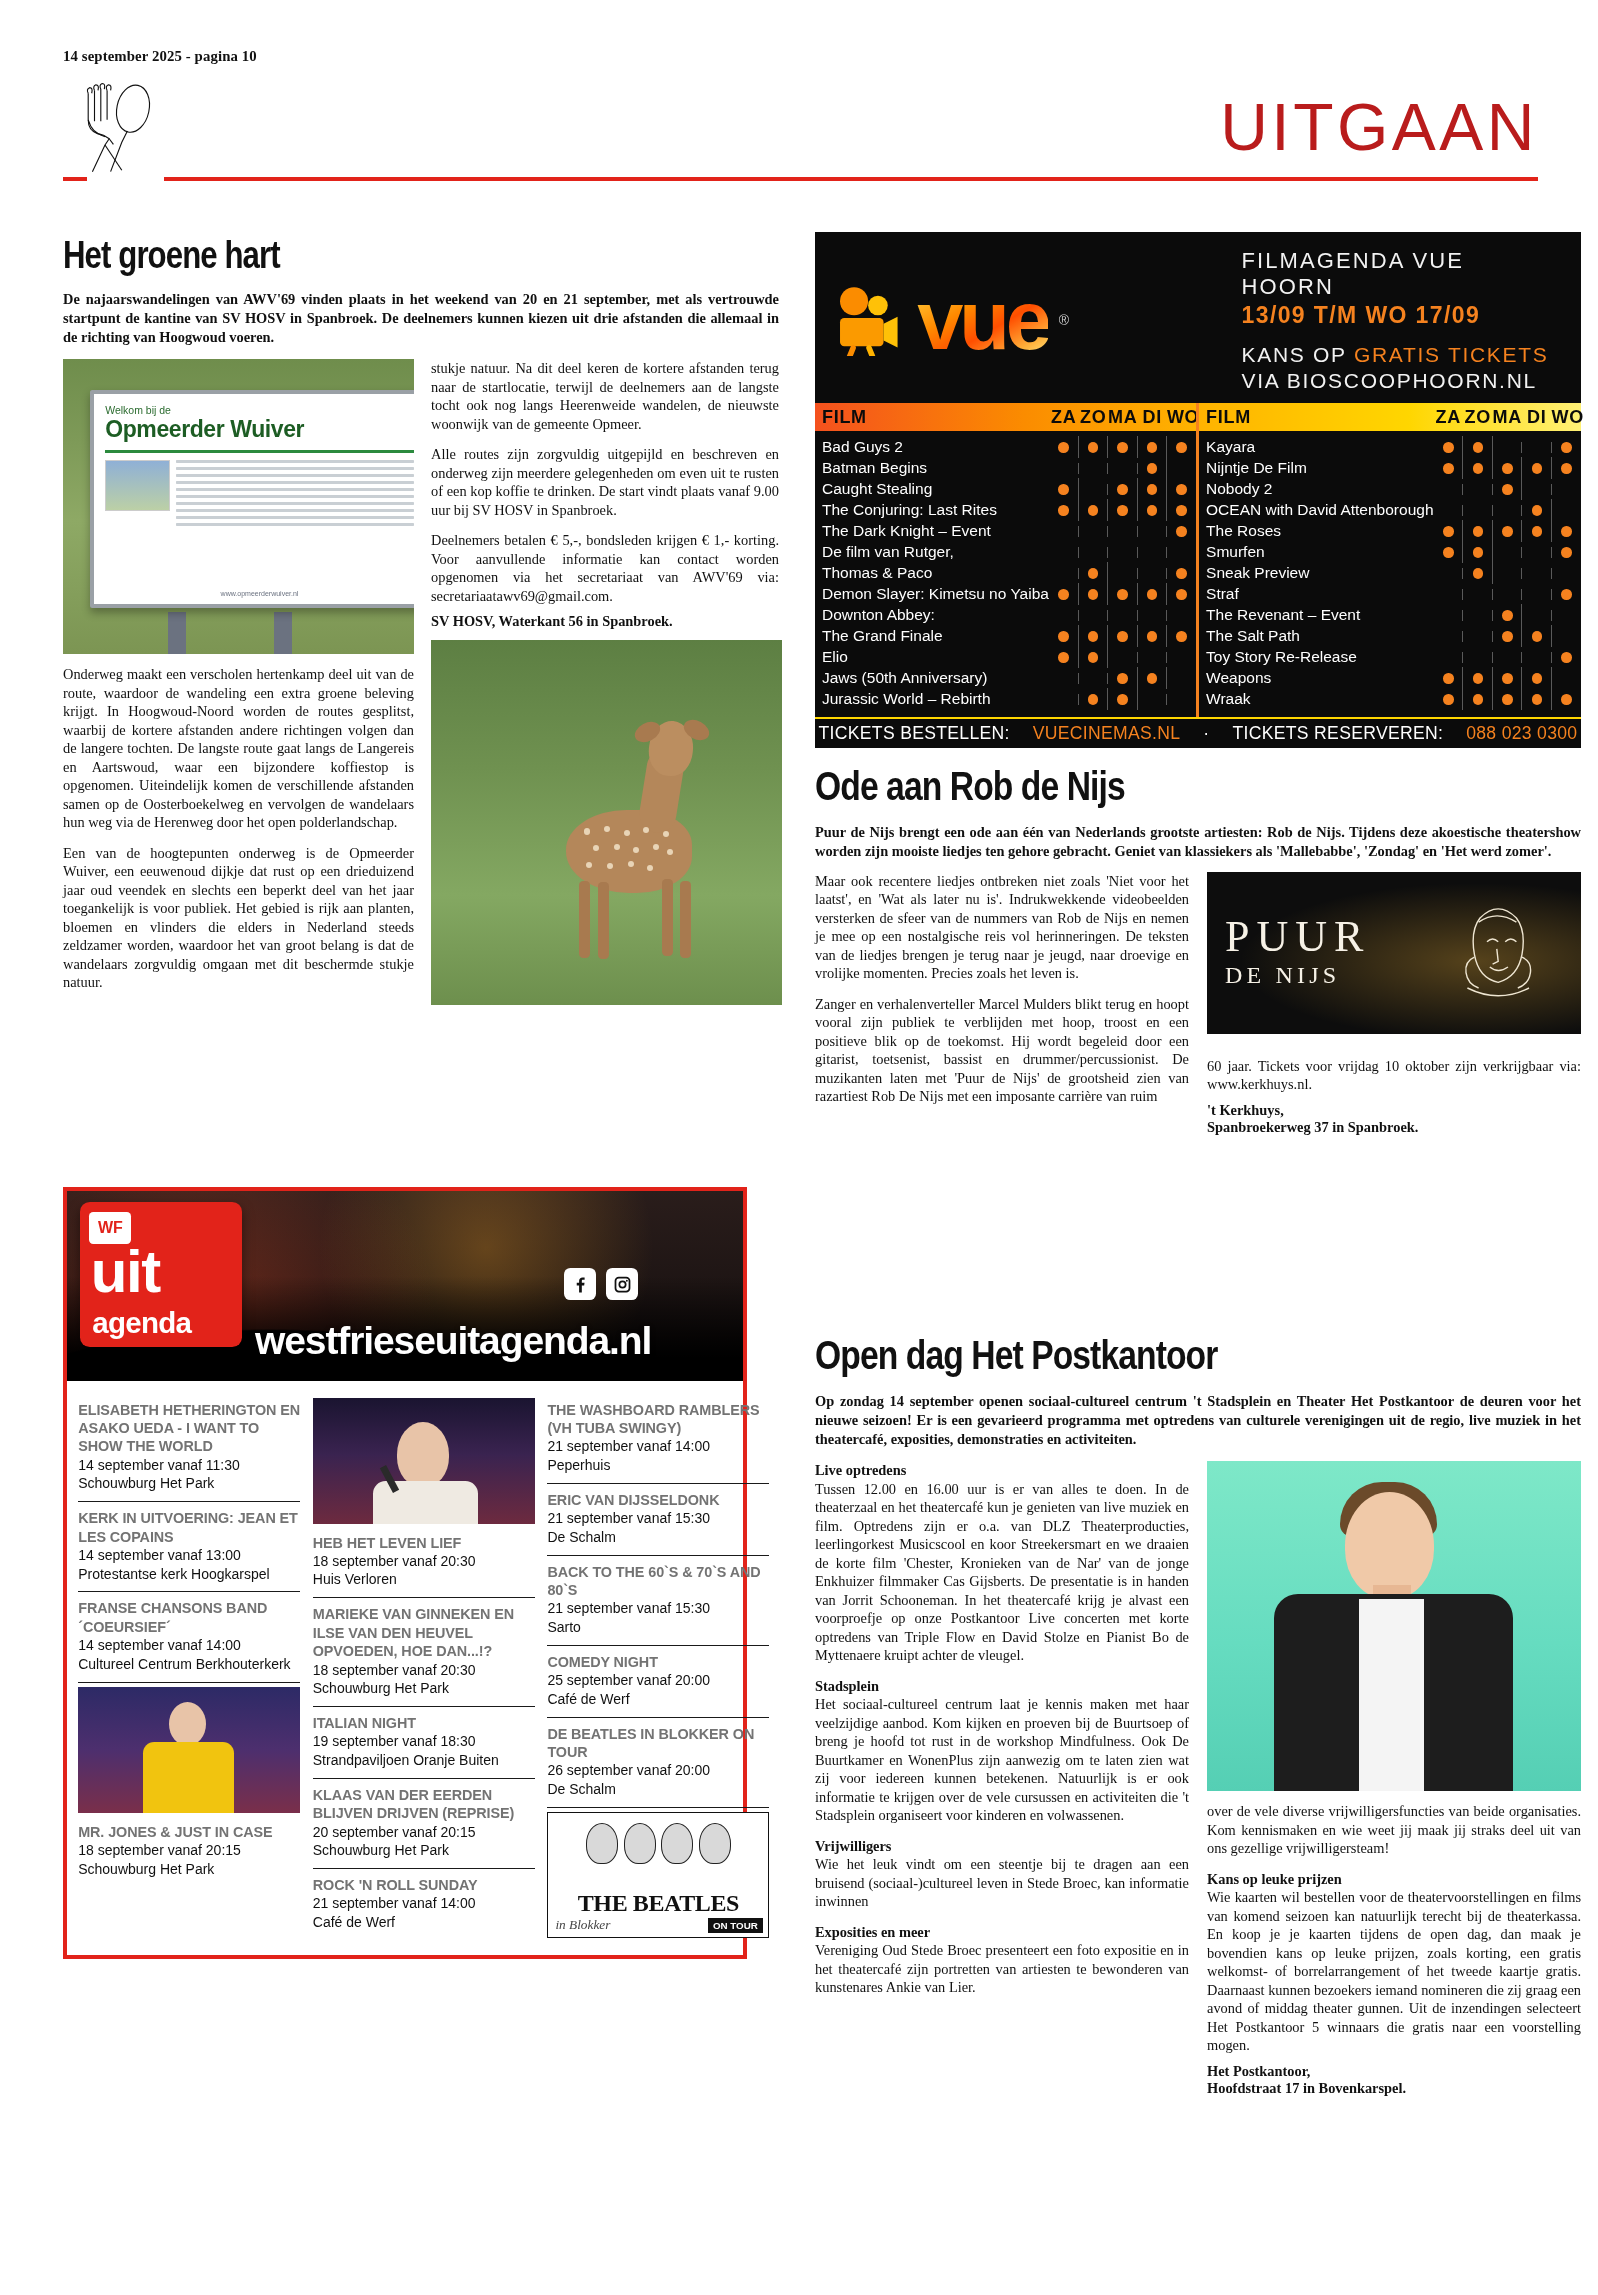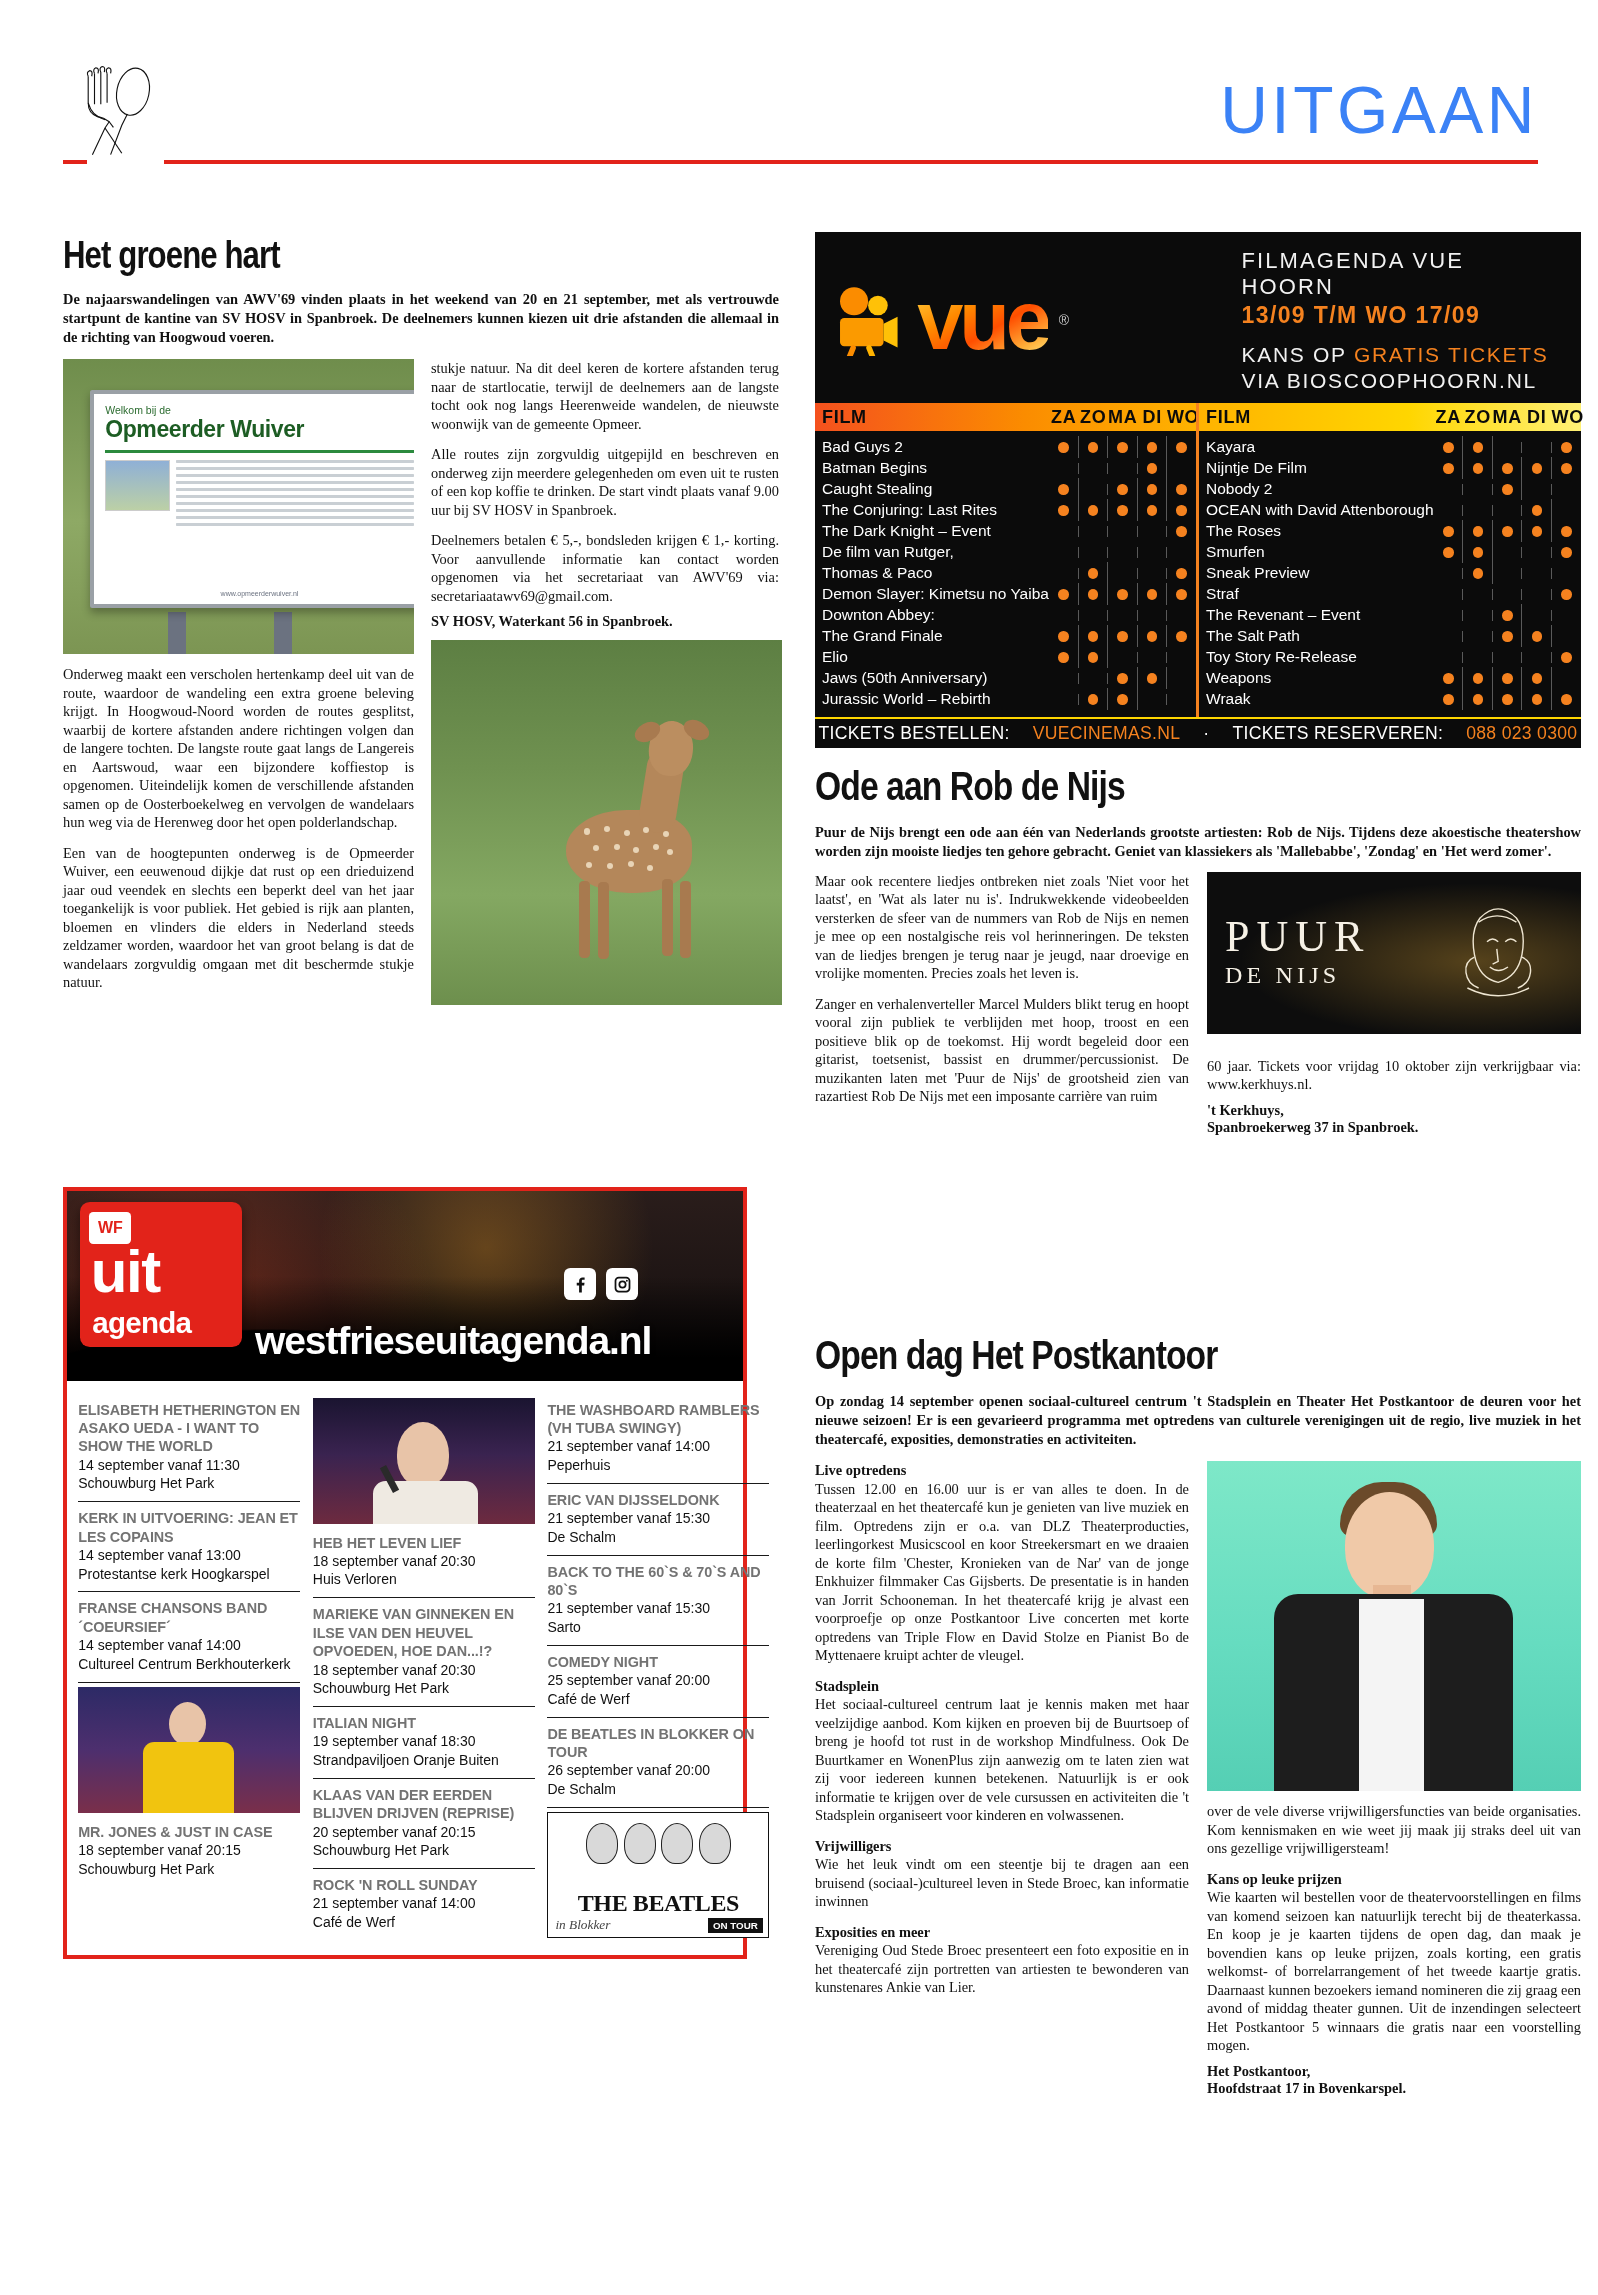--- a/index.html
+++ b/index.html
@@ -13,21 +13,21 @@
   }
   .page { position: relative; width: 1599px; height: 2295px; padding: 0; }
 
   
   .masthead { position: absolute; left: 63px; top: 48px; width: 1475px; }
   .dateline { font-family: "Liberation Serif", serif; font-weight: bold; font-size: 14.8px; letter-spacing: 0.1px; }
   .masthead-row { display: flex; align-items: flex-end; justify-content: space-between; margin-top: 7px; height: 98px; }
   .cutlery { width: 105px; height: 98px; }
   .uitgaan-word {
     font-family: "Liberation Sans", sans-serif;
-    font-weight: 300; font-size: 66px; letter-spacing: 3.5px; color: #3b82f6;
+    font-weight: 300; font-size: 66px; letter-spacing: 3.5px; color: #b91c1c;
     line-height: 1; padding-bottom: 9.8px;
   }
   .rule-row { display: flex; align-items: center; gap: 7px; margin-top: 7px; }
   .rule-short { width: 24px; height: 3.5px; background: #e2231a; }
   .rule-long { flex: 1; height: 3.5px; background: #e2231a; margin-left: 70px; }
 
   
   .hdl {
     font-family: "Liberation Sans", sans-serif;
     font-weight: 700; font-size: 38px; letter-spacing: -1.1px;
@@ -214,20 +214,21 @@
   .pp-jacket { position:absolute; left:67px; top:133px; width:239px; height:204px; background:#1d1d1d; border-radius:24px 24px 0 0;}
   .pp-shirt { position:absolute; left:152px; top:138px; width:65px; height:199px; background:#f4f4f4;}
   .pp-neck { position:absolute; left:166px; top:124px; width:38px; height:28px; background:#e7b793;}
 </style>
 </head>
 <body>
 
 <div class="page">
 
   <div class="masthead">
+    <div class="dateline">14 september 2025 - pagina 10</div>
     <div class="masthead-row">
       <div class="cutlery">
         <svg viewBox="0 0 150 145" width="105" height="102">
           <g fill="none" stroke="#111" stroke-width="1.6">
             <path d="M36 30 L36 68 Q36 84 50 88 L60 92"></path>
             <path d="M45 26 L45 70"></path>
             <path d="M54 24 L54 70"></path>
             <path d="M63 26 L63 68"></path>
             <path d="M36 30 Q33 24 38 22 Q43 22 41 30"></path>
             <path d="M45 26 Q42 20 47 18 Q52 18 50 26"></path>

